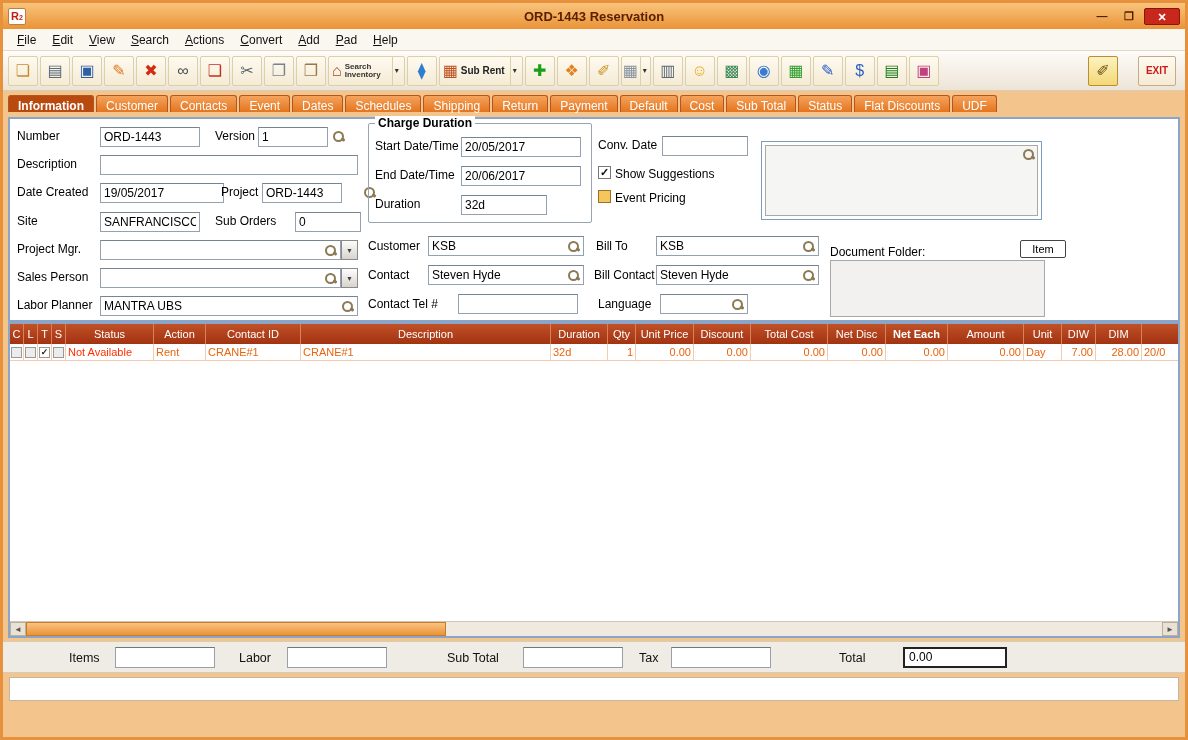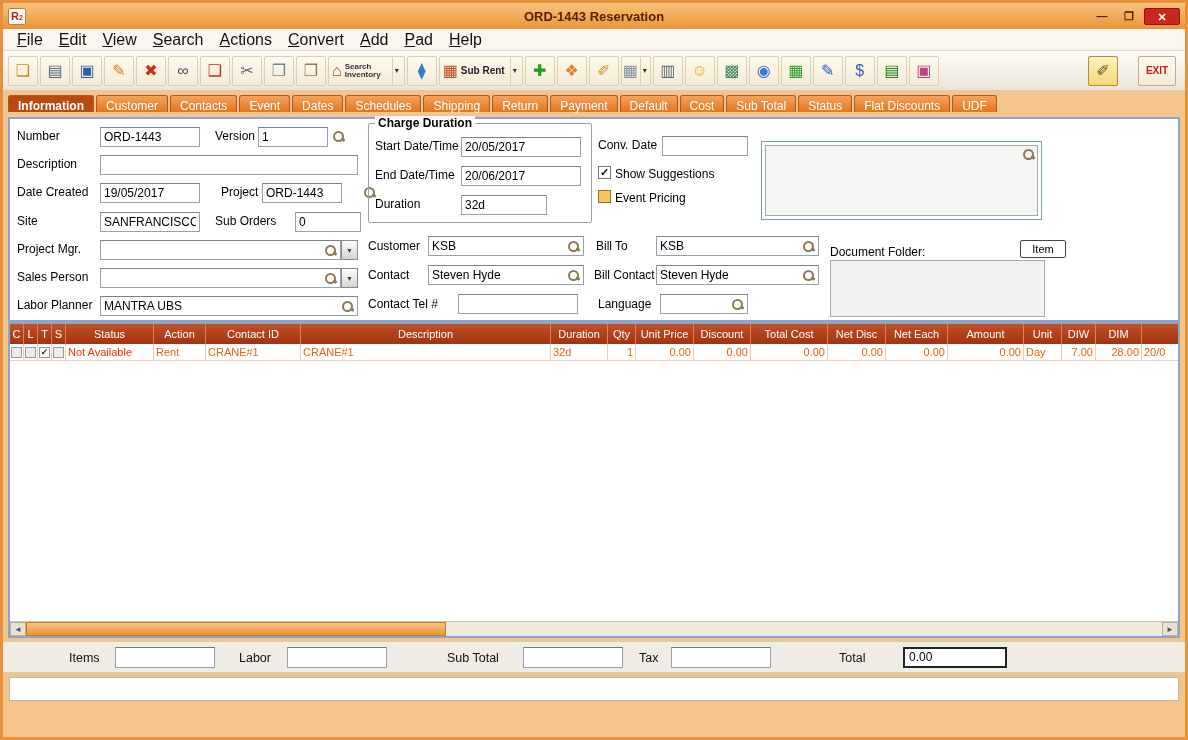--- a/index.html
+++ b/index.html
@@ -12,21 +12,21 @@
   .titlebar { height:26px; background:linear-gradient(#f9c47c,#ea9336); display:flex; align-items:center; padding:0 5px; position:relative; }
   .appbadge { width:18px; height:17px; background:#fff; border:1px solid #b98040; border-radius:2px; font-size:11px; font-weight:bold; color:#c41c10; text-align:center; line-height:15px; z-index:2; }
   .appbadge .sub { font-size:7px; }
   .title { position:absolute; left:0; right:0; text-align:center; font-size:13px; font-weight:bold; color:#5a2000; }
   .winbtns { margin-left:auto; display:flex; gap:3px; z-index:2; align-items:center; }
   .winbtn { width:24px; height:17px; text-align:center; line-height:16px; font-size:11px; color:#4a2000; font-weight:bold; }
   .winbtn.close { width:36px; background:#c8281c; border:1px solid #8a1408; border-radius:2px; color:#fff; }
 
   
   .menubar { height:22px; background:#faf7f1; border-bottom:1px solid #e2d8c4; display:flex; align-items:center; padding-left:6px; }
-  .menu-item { font-size:16px; color:#111; padding:2px 8px; }
+  .menu-item { font-size:12px; color:#111; padding:2px 8px; }
   .menu-item .mn { text-decoration:underline; }
 
   
   .toolbar { height:40px; background:linear-gradient(#fefcf9,#ece4d6); border-bottom:1px solid #d8cdb8; display:flex; align-items:center; padding:0 4px; }
   .tb-main { display:flex; align-items:center; }
   .tb-right { margin-left:auto; display:flex; align-items:center; gap:18px; padding-right:4px; }
   .tbtn { height:30px; min-width:30px; margin:0 1px; display:flex; align-items:center; justify-content:center; background:linear-gradient(#fefaf0,#f4ebd4); border:1px solid #ddcfa8; border-radius:2px; }
   .tbtn .glyph { font-size:16px; line-height:16px; }
   .tbtn.wide { padding:0 3px; gap:3px; }
   .tlabel.sm { font-size:8px; line-height:8px; width:42px; font-weight:bold; color:#333; }
@@ -229,21 +229,21 @@
         <span class="tval">1</span>
       </div>
     <span class="mag abs" style="left:322px;top:10px"></span>
 
     <span class="flabel abs" style="left:7px;top:38px">Description</span>
     <div class="tfield abs" style="left:90px;top:36px;width:258px">
         <span class="tval"></span>
       </div>
 
     <span class="flabel abs" style="left:7px;top:66px">Date Created</span>
-    <div class="tfield abs" style="left:90px;top:64px;width:100px">
+    <div class="tfield abs" style="left:90px;top:64px;width:124px">
         <span class="tval">19/05/2017</span>
       </div>
 
     <span class="flabel abs" style="left:211px;top:66px">Project</span>
     <div class="tfield abs" style="left:252px;top:64px;width:80px">
         <span class="tval">ORD-1443</span>
       </div>
     <span class="mag abs" style="left:336px;top:66px"></span>
 
     <span class="flabel abs" style="left:7px;top:95px">Site</span>
@@ -363,21 +363,21 @@
         <span class="gh" style="width: 88px;">Status</span>
         <span class="gh" style="width: 52px;">Action</span>
         <span class="gh" style="width: 95px;">Contact ID</span>
         <span class="gh" style="width: 250px;">Description</span>
         <span class="gh" style="width: 57px;">Duration</span>
         <span class="gh" style="width: 28px;">Qty</span>
         <span class="gh" style="width: 58px;">Unit Price</span>
         <span class="gh" style="width: 57px;">Discount</span>
         <span class="gh" style="width: 77px;">Total Cost</span>
         <span class="gh" style="width: 58px;">Net Disc</span>
-        <span class="gh" style="width: 62px;">Net Each</span>
+        <span class="gh" style="width: 62px; font-weight: bold;">Net Each</span>
         <span class="gh" style="width: 76px;">Amount</span>
         <span class="gh" style="width: 38px;">Unit</span>
         <span class="gh" style="width: 34px;">DIW</span>
         <span class="gh" style="width: 46px;">DIM</span>
         <span class="gh" style="width: 40px;"></span>
       </div>
     <div class="grid-body">
         <div class="grow">
           <span class="gc ctr" style="width: 14px;">
             <span class="rowcheck"></span>

